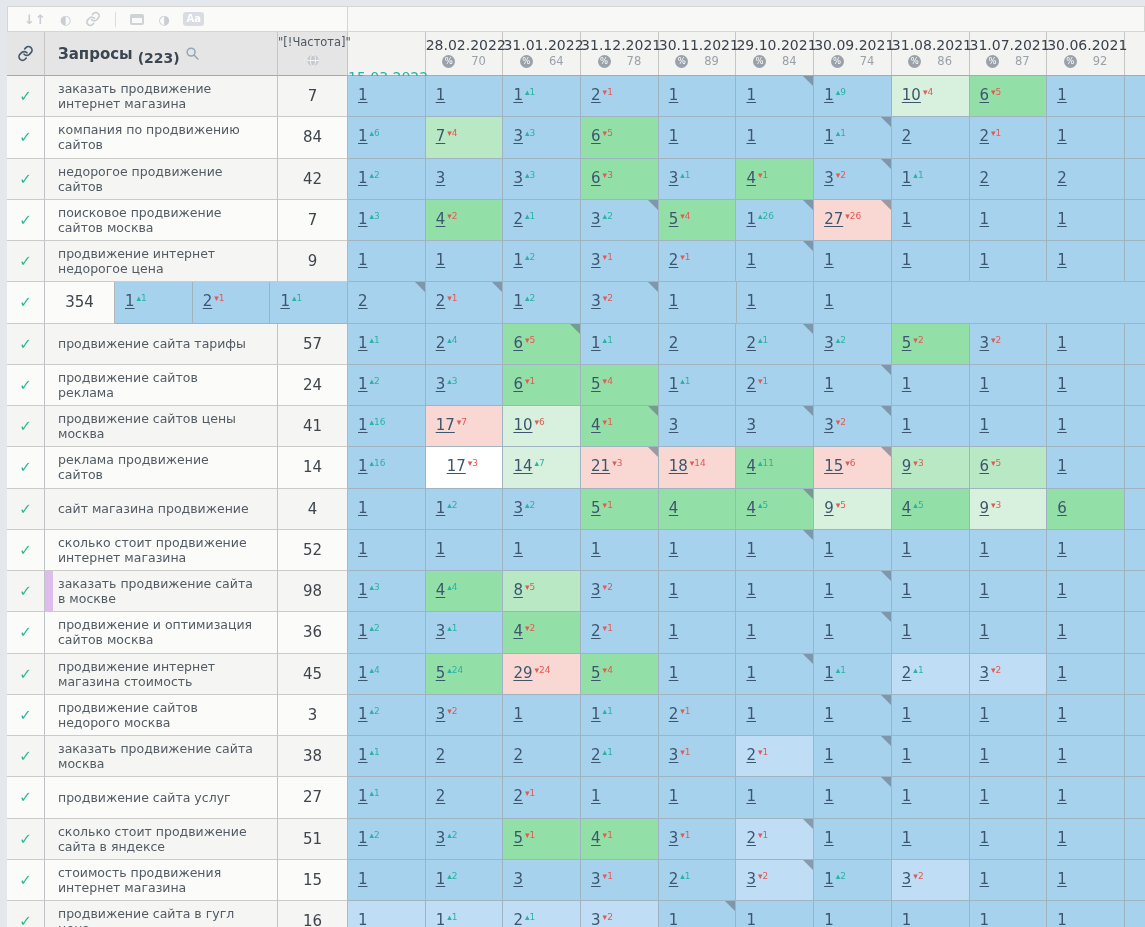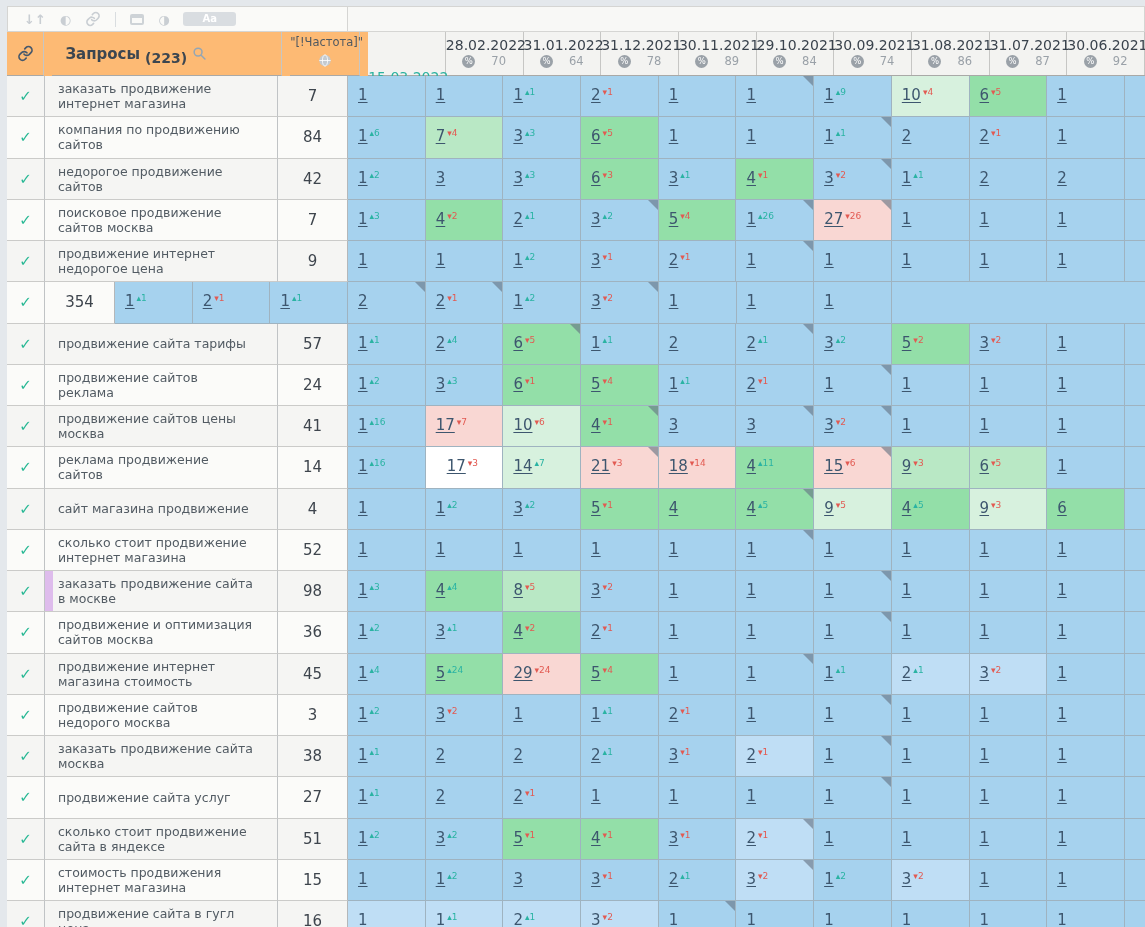--- a/index.html
+++ b/index.html
@@ -4,27 +4,27 @@
 <style>
   html,body{margin:0;padding:0;background:#e4e8ec;font-family:"DejaVu Sans","Liberation Sans",sans-serif;}
   .app{position:relative;margin:6px 0 0 7px;width:1138px;height:921px;overflow:hidden;background:#e4e8ec;}
 
   
   .topbar{display:flex;height:26px;}
   .toolbar-box{width:341px;box-sizing:border-box;background:#fafaf8;border:1px solid #d5d5d3;display:flex;align-items:center;gap:14px;padding-left:16px;}
   .topbar-right{flex:1;background:#f8f8f6;border:1px solid #d5d5d3;border-left:none;}
   .tb-icon{color:#c9ced3;font-size:13px;font-weight:bold;line-height:1;display:inline-flex;align-items:center;cursor:pointer;user-select:none;}
   .tb-divider{width:1px;height:15px;background:#d9dde0;display:inline-block;}
-  .tb-aa{background:#d9dde1;color:#fff;font-size:10px;border-radius:3px;padding:2px 19px;}
+  .tb-aa{background:#d9dde1;color:#fff;font-size:10px;border-radius:3px;padding:2px 3px;}
   .win{display:inline-block;width:14px;height:11px;border:2px solid #ced3d7;border-top-width:4px;border-radius:2px;box-sizing:border-box;}
   .tb-link svg{display:block;}
 
   
   .table{background:#fff;}
-  .thead{display:flex;height:44px;background:#fdba74;gap:8px;}
+  .thead{display:flex;height:44px;background:#e5e5e5;}
   .th{box-sizing:border-box;border-right:1px solid #c6c6c4;border-bottom:1px solid #a9a9a7;}
   .th-check{width:38px;display:flex;align-items:center;justify-content:center;}
   .th-kw{width:233px;display:flex;align-items:center;padding-left:13px;gap:5px;}
   .kw-title{font-size:15px;font-weight:bold;color:#3c4650;}
   .kw-count{font-size:14px;font-weight:bold;color:#3c4650;margin-top:8px;}
   .th-freq{width:70px;position:relative;text-align:right;}
   .freq-label{font-size:11.5px;color:#4e5861;padding:3px 3px 0 0;white-space:nowrap;}
   .globe-wrap{position:absolute;bottom:4px;left:50%;transform:translateX(-50%);}
   .th-dates{flex:1;display:flex;background:#f3f3f1;border-bottom:1px solid #a9a9a7;}
   .th-date{width:77.7px;flex:none;box-sizing:border-box;border-right:1px solid #c6c6c4;text-align:center;padding-top:5px;cursor:pointer;}

